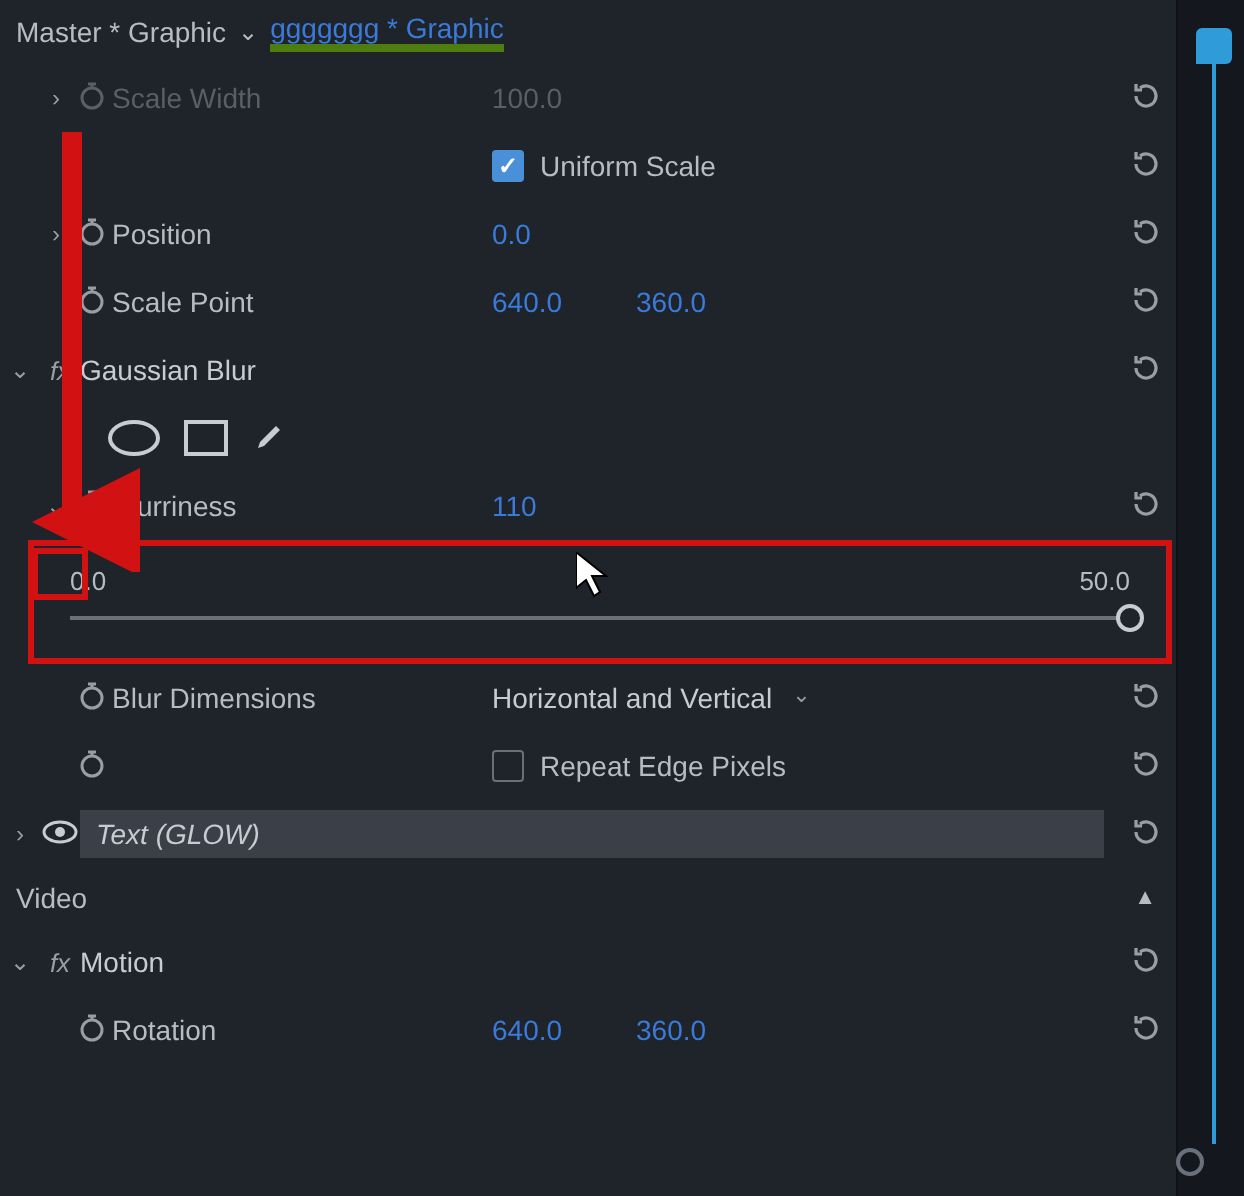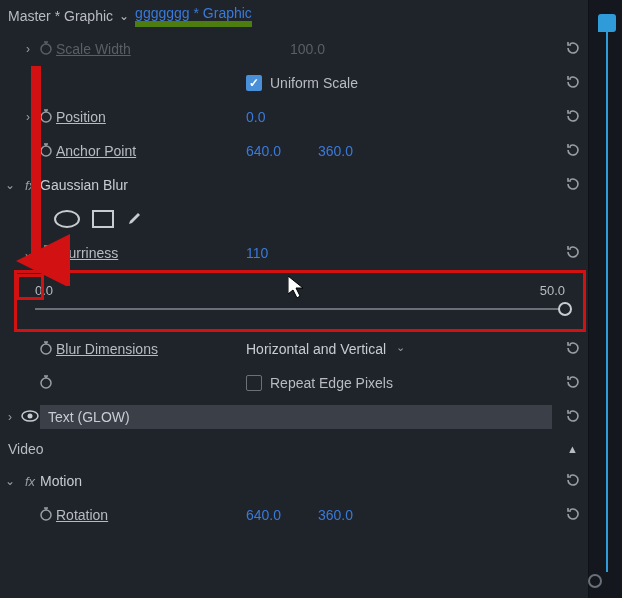--- a/index.html
+++ b/index.html
@@ -2,31 +2,31 @@
 <html><head>
 <meta charset="utf-8">
 <style>
   * { box-sizing: border-box; margin: 0; padding: 0; font-family: 'Segoe UI', Arial, sans-serif; }
   body { background: #1a1e24; color: #9a9ea4; width: 622px; height: 598px; overflow: hidden; font-size: 14px; position: relative; }
   .panel { width: 622px; height: 598px; background: #1f232a; position: relative; }
 
   .header { display: flex; align-items: center; padding: 4px 8px; height: 32px; }
   .header .master { color: #b8bcc2; }
   .header .chev { margin: 0 6px; color: #b8bcc2; font-size: 12px; }
-  .header .clip { color: #3a7ad9; border-bottom: 6px solid #4d7c0f; }
+  .header .clip { color: #3a7ad9; border-bottom: 4px solid #4d7c0f; }
   .header .rtri { margin-left: auto; color: #b8bcc2; font-size: 12px; margin-right: 8px; }
 
   .row { display: flex; align-items: center; height: 34px; padding-right: 62px; position: relative; }
   .row .indent1 { width: 20px; }
   .row .twisty { width: 16px; text-align: center; color: #9a9ea4; font-size: 12px; }
   .row .stopwatch { width: 20px; text-align: center; }
-  .row .label { flex: 0 0 190px; color: #b8bcc2; text-decoration: underline; }
+  .row .label { flex: 0 0 190px; color: #b8bcc2; }
   .row .label.dim { color: #5a5f66; }
   .row .val { color: #3a7ad9; width: 72px; text-align: left; }
-  .row .val.dim { color: #5a5f66; margin-left: 44px; }
+  .row .val.dim { color: #5a5f66; }
   .row .reset { position: absolute; right: 40px; top: 7px; }
 
   .stop-svg { width: 16px; height: 16px; }
   .reset-svg { width: 18px; height: 18px; }
 
   .checkbox { width: 16px; height: 16px; background: #4a90d9; border-radius: 2px; display: inline-flex; align-items: center; justify-content: center; margin-right: 8px; }
   .checkbox.empty { background: transparent; border: 1px solid #6a707a; }
   .checkbox .ck { color: #fff; font-size: 12px; font-weight: bold; }
 
   .section { display: flex; align-items: center; height: 34px; padding-right: 62px; position: relative; }
@@ -41,21 +41,21 @@
   .pen-svg { width: 18px; height: 18px; }
 
   .slider-box { border: 3px solid #d21212; margin: 0 36px 0 14px; padding: 10px 18px 14px 18px; height: 62px; position: relative; }
   .slider-labels { display: flex; justify-content: space-between; color: #b8bcc2; font-size: 13px; margin-bottom: 10px; }
   .slider-track { position: relative; height: 2px; background: #6a707a; }
   .slider-thumb { position: absolute; right: -7px; top: -6px; width: 14px; height: 14px; border: 2px solid #c8ccd2; border-radius: 50%; background: #1f232a; }
 
   .dropdown { display: inline-flex; gap: 10px; color: #c8ccd2; }
   .dropdown .dd-chev { font-size: 11px; color: #9a9ea4; }
 
-  .text-bar { background: #3a3f48; flex: 1; height: 24px; display: flex; align-items: center; padding: 0 8px; color: #c8ccd2; margin-right: 8px; }
+  .text-bar { background: #3a3f48; flex: 1; height: 24px; display: flex; align-items: center; padding: 0 8px; color: #c8ccd2; margin-right: 8px; font-style: italic; }
 
   .video-hdr { display: flex; align-items: center; padding-left: 8px; height: 30px; color: #b8bcc2; }
   .video-hdr .up { margin-left: auto; margin-right: 44px; font-size: 11px; }
 
   
   .arrow { position: absolute; left: 10px; top: 66px; pointer-events: none; }
   .highlight-box { position: absolute; left: 16px; top: 274px; width: 28px; height: 26px; border: 3px solid #d21212; pointer-events: none; }
 
   
   .marker-col { position: absolute; right: 0; top: 0; width: 34px; height: 100%; background: #14181e; border-left: 1px solid #0e1116; }
@@ -146,21 +146,21 @@
   <div class="row">
     <span class="indent1"></span>
       <span class="twisty"></span>
     <span class="stopwatch">
       <svg class="stop-svg" viewBox="0 0 16 16">
           <circle cx="8" cy="9" r="5" fill="none" stroke="#9a9ea4" stroke-width="1.5"></circle>
           <line x1="8" y1="2" x2="8" y2="4" stroke="#9a9ea4" stroke-width="1.5"></line>
           <line x1="6" y1="2" x2="10" y2="2" stroke="#9a9ea4" stroke-width="1.5"></line>
         </svg>
     </span>
-    <span class="label">Anchor Point</span>
+    <span class="label">Scale Point</span>
     <span class="val">640.0</span>
     <span class="val">360.0</span>
     <span class="reset">
       <svg class="reset-svg" viewBox="0 0 18 18">
           <path d="M4 9a5 5 0 1 0 2-4" fill="none" stroke="#9a9ea4" stroke-width="1.6"></path>
           <path d="M4 3v3h3" fill="none" stroke="#9a9ea4" stroke-width="1.6"></path>
         </svg>
     </span>
   </div>
 

